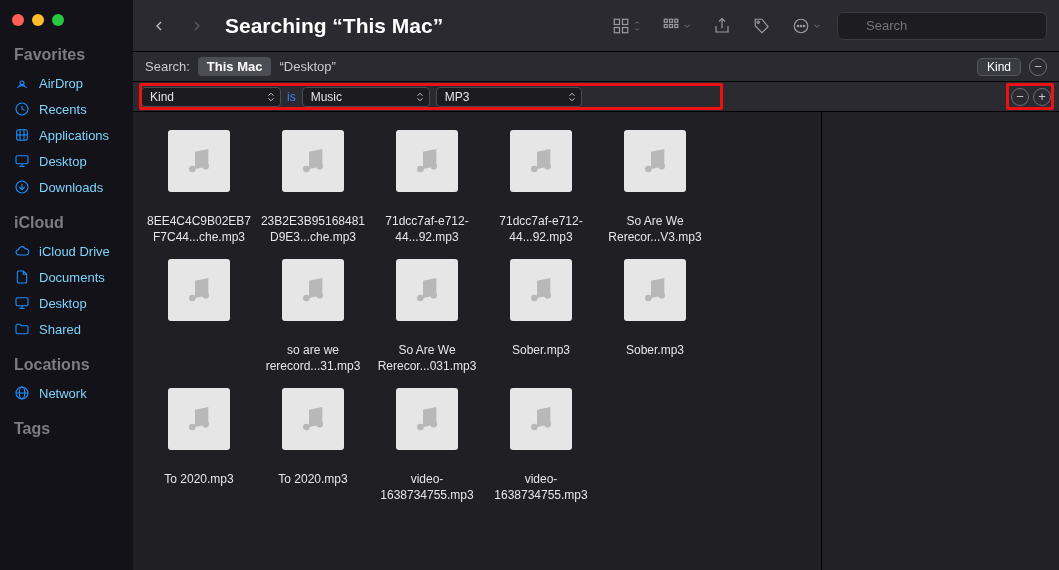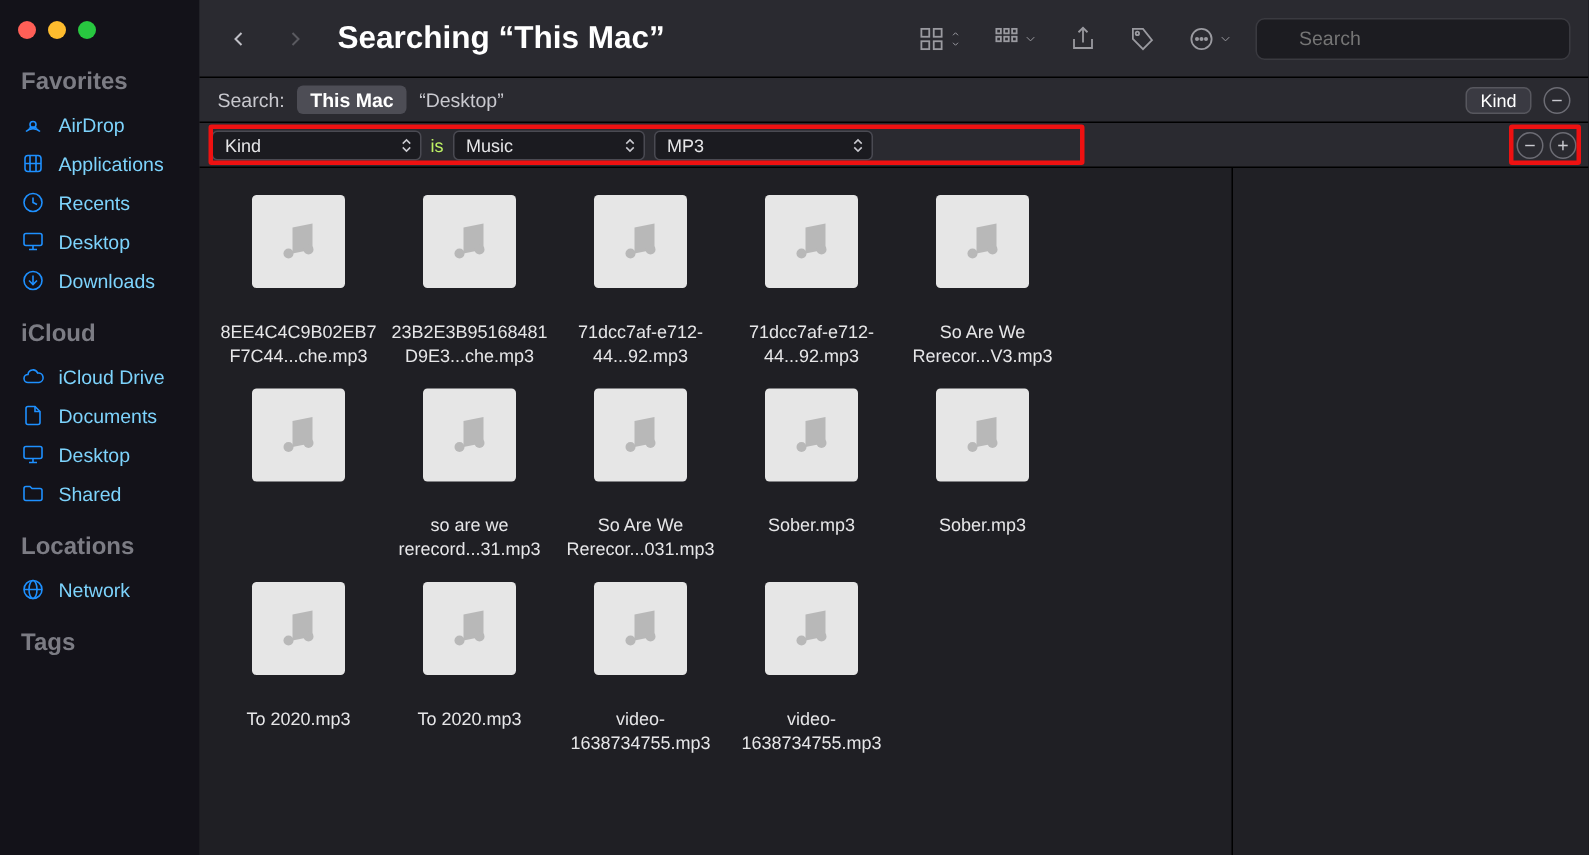--- a/index.html
+++ b/index.html
@@ -48,21 +48,21 @@
 .save-btn { background:#3a3a42; border:1px solid #57575e; color:#fff; font-size:12px; padding:1px 9px; border-radius:5px; font-weight:500; }
 .round-btn { width:18px; height:18px; border:1px solid #6c6c74; border-radius:50%; display:flex; align-items:center; justify-content:center; color:#c9c9cf; font-size:13px; line-height:1; }
 
 
 .criteria { height: 30px; display:flex; align-items:center; padding: 0 8px; gap:6px; background:#2a2a30; border-bottom:1px solid #000; font-size:13px; position:relative; }
 .criteria-highlight-left { position:absolute; top:1px; bottom:1px; left:6px; width:584px; border:3px solid #e11; border-radius:2px; pointer-events:none; }
 .criteria-highlight-right { position:absolute; top:1px; bottom:1px; right:5px; width:48px; border:3px solid #e11; border-radius:2px; pointer-events:none; }
 .crit-select { height:20px; background:#1b1b20; border:1px solid #4a4a52; border-radius:4px; display:flex; align-items:center; padding:0 18px 0 8px; position:relative; color:#e6e6e8; font-size:12px; }
 .crit-select .dd { position:absolute; right:4px; width:10px; display:flex; flex-direction:column; align-items:center; gap:0; }
 .crit-select .dd svg { width:8px; height:5px; stroke:#c9c9cf; fill:none; stroke-width:1.6; }
-.crit-text { color:#bef264; font-size:12px; }
+.crit-text { color:#3b82f6; font-size:12px; }
 .criteria .spacer { flex:1; }
 .round-group { display:flex; gap:4px; }
 
 
 .content { flex:1; display:flex; overflow:hidden; }
 .files-area { flex:1; overflow:auto; padding: 18px 10px; }
 .detail-pane { width: 238px; border-left:1px solid #000; background:#202025; }
 
 .grid { display:flex; flex-wrap:wrap; gap: 14px 2px; align-content:flex-start; }
 .file-item { width: 112px; display:flex; flex-direction:column; align-items:center; gap:22px; }
@@ -90,36 +90,36 @@
                 <circle cx="12" cy="12" r="3"></circle>
                 <path d="M5 19a10 10 0 0 1 14 0"></path>
                 <path d="M8 16a6 6 0 0 1 8 0"></path>
               </svg>
             </span>
             <span>AirDrop</span>
           </div>
           <div class="side-item">
             <span class="icon">
               <svg viewBox="0 0 24 24">
+                <circle cx="12" cy="12" r="9"></circle>
+                <polyline points="12 7 12 12 16 14"></polyline>
+              </svg>
+            </span>
+            <span>Recents</span>
+          </div>
+          <div class="side-item">
+            <span class="icon">
+              <svg viewBox="0 0 24 24">
                 <rect x="4" y="4" width="16" height="16" rx="3"></rect>
                 <line x1="9" y1="4" x2="9" y2="20"></line>
                 <line x1="15" y1="4" x2="15" y2="20"></line>
                 <line x1="4" y1="12" x2="20" y2="12"></line>
               </svg>
             </span>
             <span>Applications</span>
-          </div>
-          <div class="side-item">
-            <span class="icon">
-              <svg viewBox="0 0 24 24">
-                <circle cx="12" cy="12" r="9"></circle>
-                <polyline points="12 7 12 12 16 14"></polyline>
-              </svg>
-            </span>
-            <span>Recents</span>
           </div>
           <div class="side-item">
             <span class="icon">
               <svg viewBox="0 0 24 24">
                 <rect x="3" y="4" width="18" height="12" rx="2"></rect>
                 <line x1="8" y1="20" x2="16" y2="20"></line>
                 <line x1="12" y1="16" x2="12" y2="20"></line>
               </svg>
             </span>
             <span>Desktop</span>

